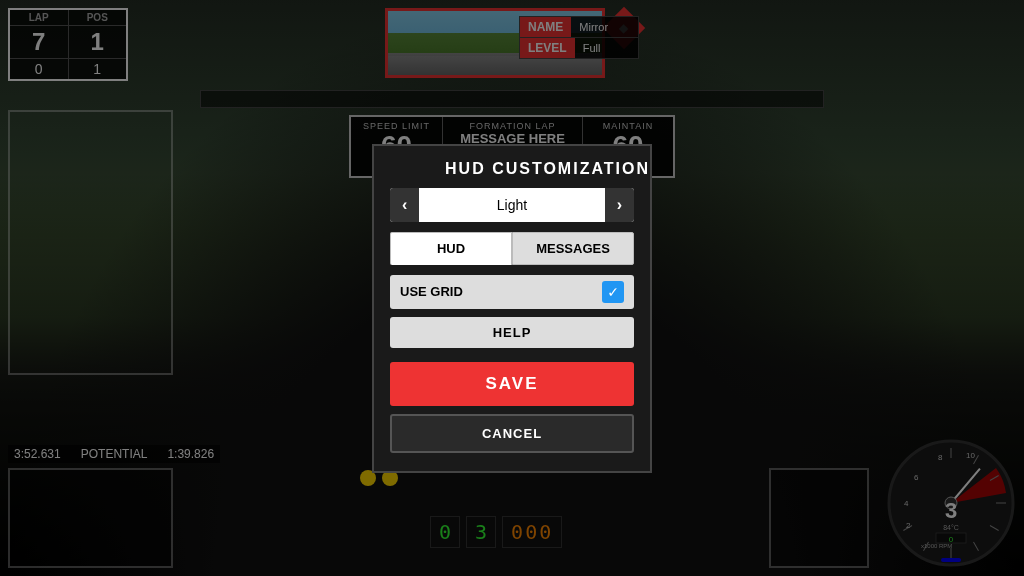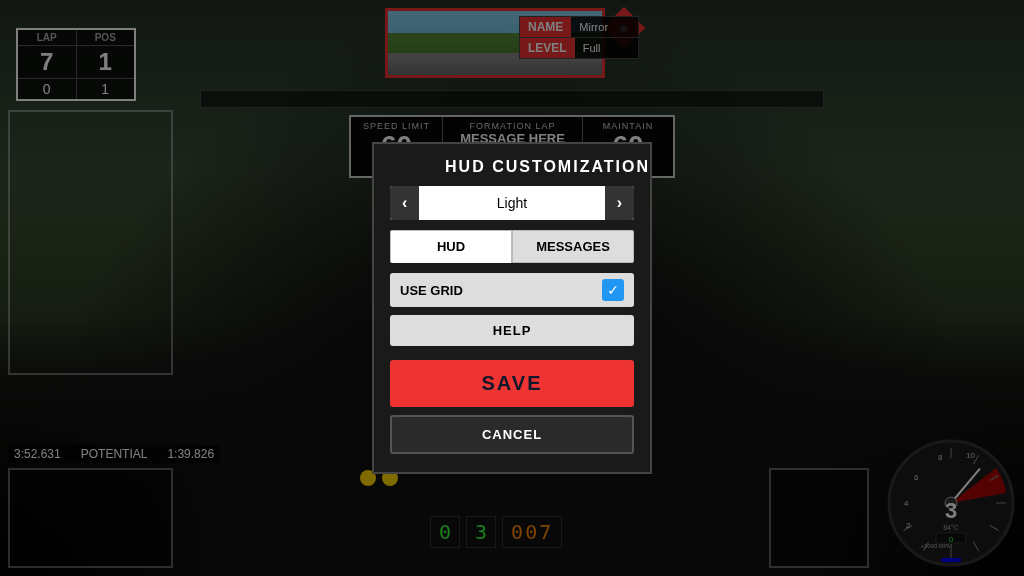--- a/index.html
+++ b/index.html
@@ -25,26 +25,25 @@
       inset: 0;
       background:
         radial-gradient(ellipse at 50% 110%, #111 40%, transparent 70%),
         linear-gradient(180deg, transparent 30%, rgba(0,0,0,0.7) 70%, #000 100%);
     }
 
     
     .hud-lap-pos {
       position: absolute;
       top: 8px;
-      left: 16px;
+      left: 8px;
       border: 2px solid #fff;
       background: rgba(0,0,0,0.7);
       color: #fff;
       width: 120px;
-      margin-top: 20px;
     }
     .hud-lap-pos .row-header {
       display: flex;
       border-bottom: 1px solid #555;
     }
     .hud-lap-pos .cell-header {
       flex: 1;
       text-align: center;
       font-size: 10px;
       font-weight: bold;
@@ -321,23 +320,23 @@
       text-transform: uppercase;
     }
 
     
     .save-btn {
       display: block;
       margin: 0 16px 8px;
       background: #e33;
       border: none;
       padding: 12px;
-      font-size: 20px;
-      font-weight: bold;
-      color: #0f172a;
+      font-size: 17px;
+      font-weight: bold;
+      color: #ffffff;
       width: calc(100% - 32px);
       cursor: pointer;
       text-align: center;
       border-radius: 3px;
       letter-spacing: 2px;
       text-transform: uppercase;
     }
 
     
     .secondary-btn {
@@ -490,21 +489,21 @@
 </div>
 
 <div class="yellow-circles">
   <div class="yellow-circle"></div>
   <div class="yellow-circle"></div>
 </div>
 
 <div style="position:absolute;bottom:28px;left:430px;display:flex;align-items:center;gap:6px;">
   <div style="background:#111;border:1px solid #333;color:#3f3;font-family:monospace;font-size:20px;padding:3px 8px;">0</div>
   <div style="background:#111;border:1px solid #333;color:#3f3;font-family:monospace;font-size:20px;padding:3px 8px;">3</div>
-  <div style="background:#111;border:1px solid #333;color:#f80;font-family:monospace;font-size:20px;padding:3px 8px;letter-spacing:2px;">007</div>
+  <div style="background:#111;border:1px solid #333;color:#f80;font-family:monospace;font-size:20px;padding:3px 8px;letter-spacing:2px;">000</div>
 </div>
 
 <div class="tacho-container">
   <svg width="130" height="130" viewBox="0 0 130 130">
 
     <circle cx="65" cy="65" r="62" fill="#1a1a1a" stroke="#333" stroke-width="3"></circle>
 
     <path d="M 65 65 L 110 30 A 55 55 0 0 1 120 55 Z" fill="#c00" opacity="0.8"></path>
 
     <g stroke="#888" stroke-width="1">

